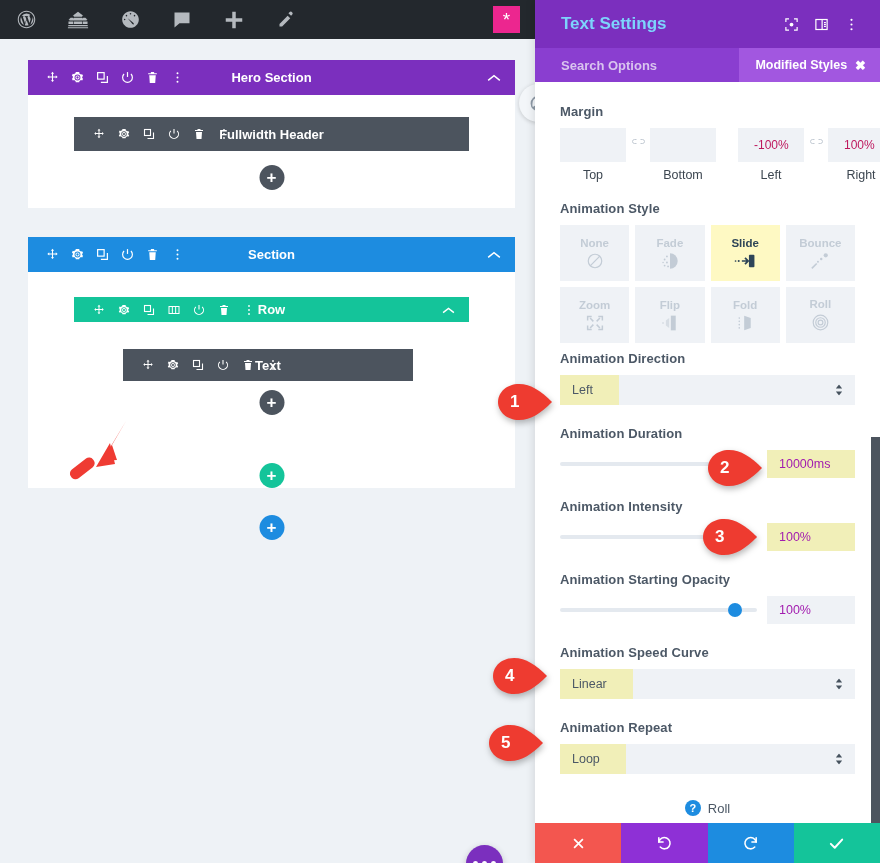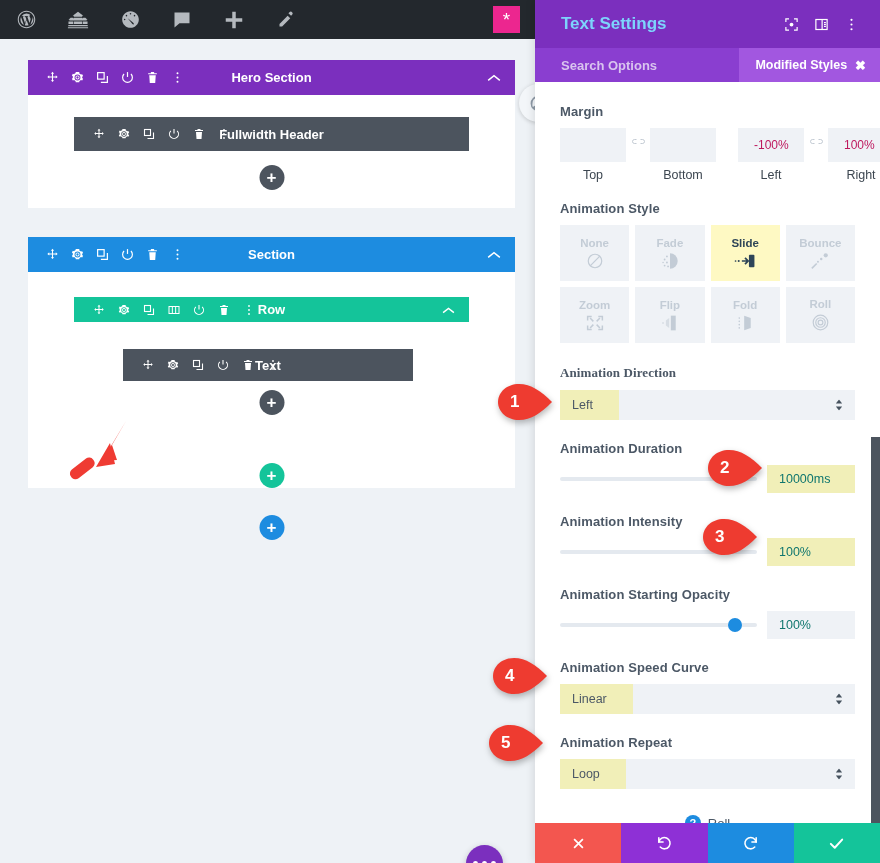--- a/index.html
+++ b/index.html
@@ -209,21 +209,21 @@
     flex: 1; height: 4px; background: #e4e9ef; border-radius: 2px;
     position: relative; margin-right: 10px;
   }
   .shandle {
     position: absolute; top: 50%; transform: translate(-50%,-50%);
     width: 14px; height: 14px; border-radius: 50%; background: #1d8ce0;
   }
   .sbox {
     width: 88px; height: 28px; background: #eff2f6;
     display: flex; align-items: center; padding-left: 12px;
-    font-size: 12.5px; color: #0f766e;
+    font-size: 12.5px; color: #a21caf;
   }
   .sbox.hl { background: #f1efb8; }
 
   .help-row {
     display: flex; align-items: center; justify-content: center;
     gap: 7px; margin-top: 26px;
   }
   .help-row .qm {
     width: 16px; height: 16px; border-radius: 50%;
     background: #1d8ce0; color: #fff; font-size: 11px; font-weight: bold;
@@ -730,21 +730,21 @@
           <span class="an-ico">
             <svg width="19" height="19" viewBox="0 0 24 24" fill="none" stroke="currentColor" stroke-width="1.5">
                 <circle cx="12" cy="12" r="9.2"></circle>
                 <circle cx="12" cy="12" r="6"></circle>
                 <circle cx="12" cy="12" r="3"></circle>
               </svg>
           </span>
         </div>
       </div>
 
-      <div class="field-label" style="margin-top:22px;font-family:Liberation Serif, serif;">Animation Direction</div>
+      <div class="field-label" style="margin-top:8px;">Animation Direction</div>
       <div class="sel-field">
         <div class="sval">Left</div>
         <div class="arrows">
           <svg width="8" height="11" viewBox="0 0 10 14" fill="currentColor">
               <path d="M5 0 9 5H1z"></path>
               <path d="M5 14 1 9h8z"></path>
             </svg>
         </div>
       </div>
 

